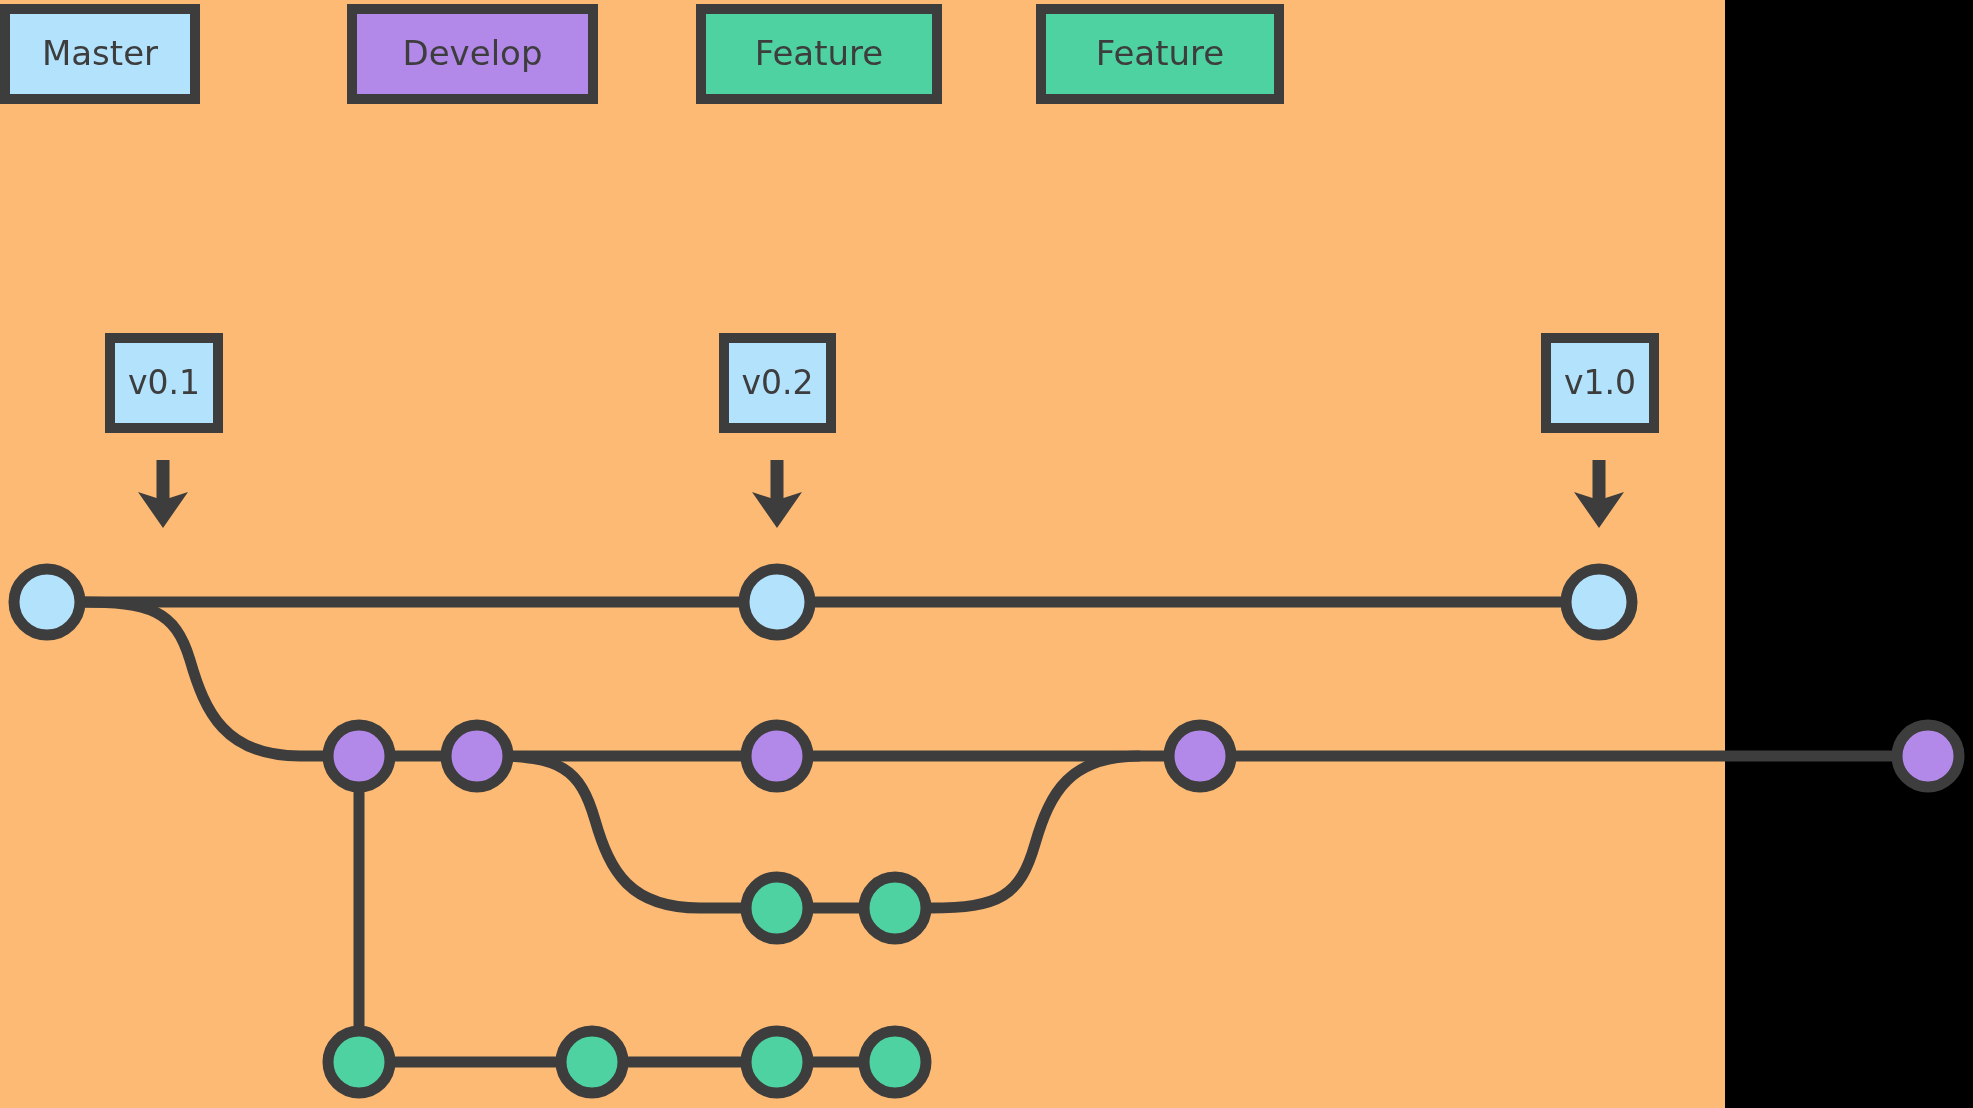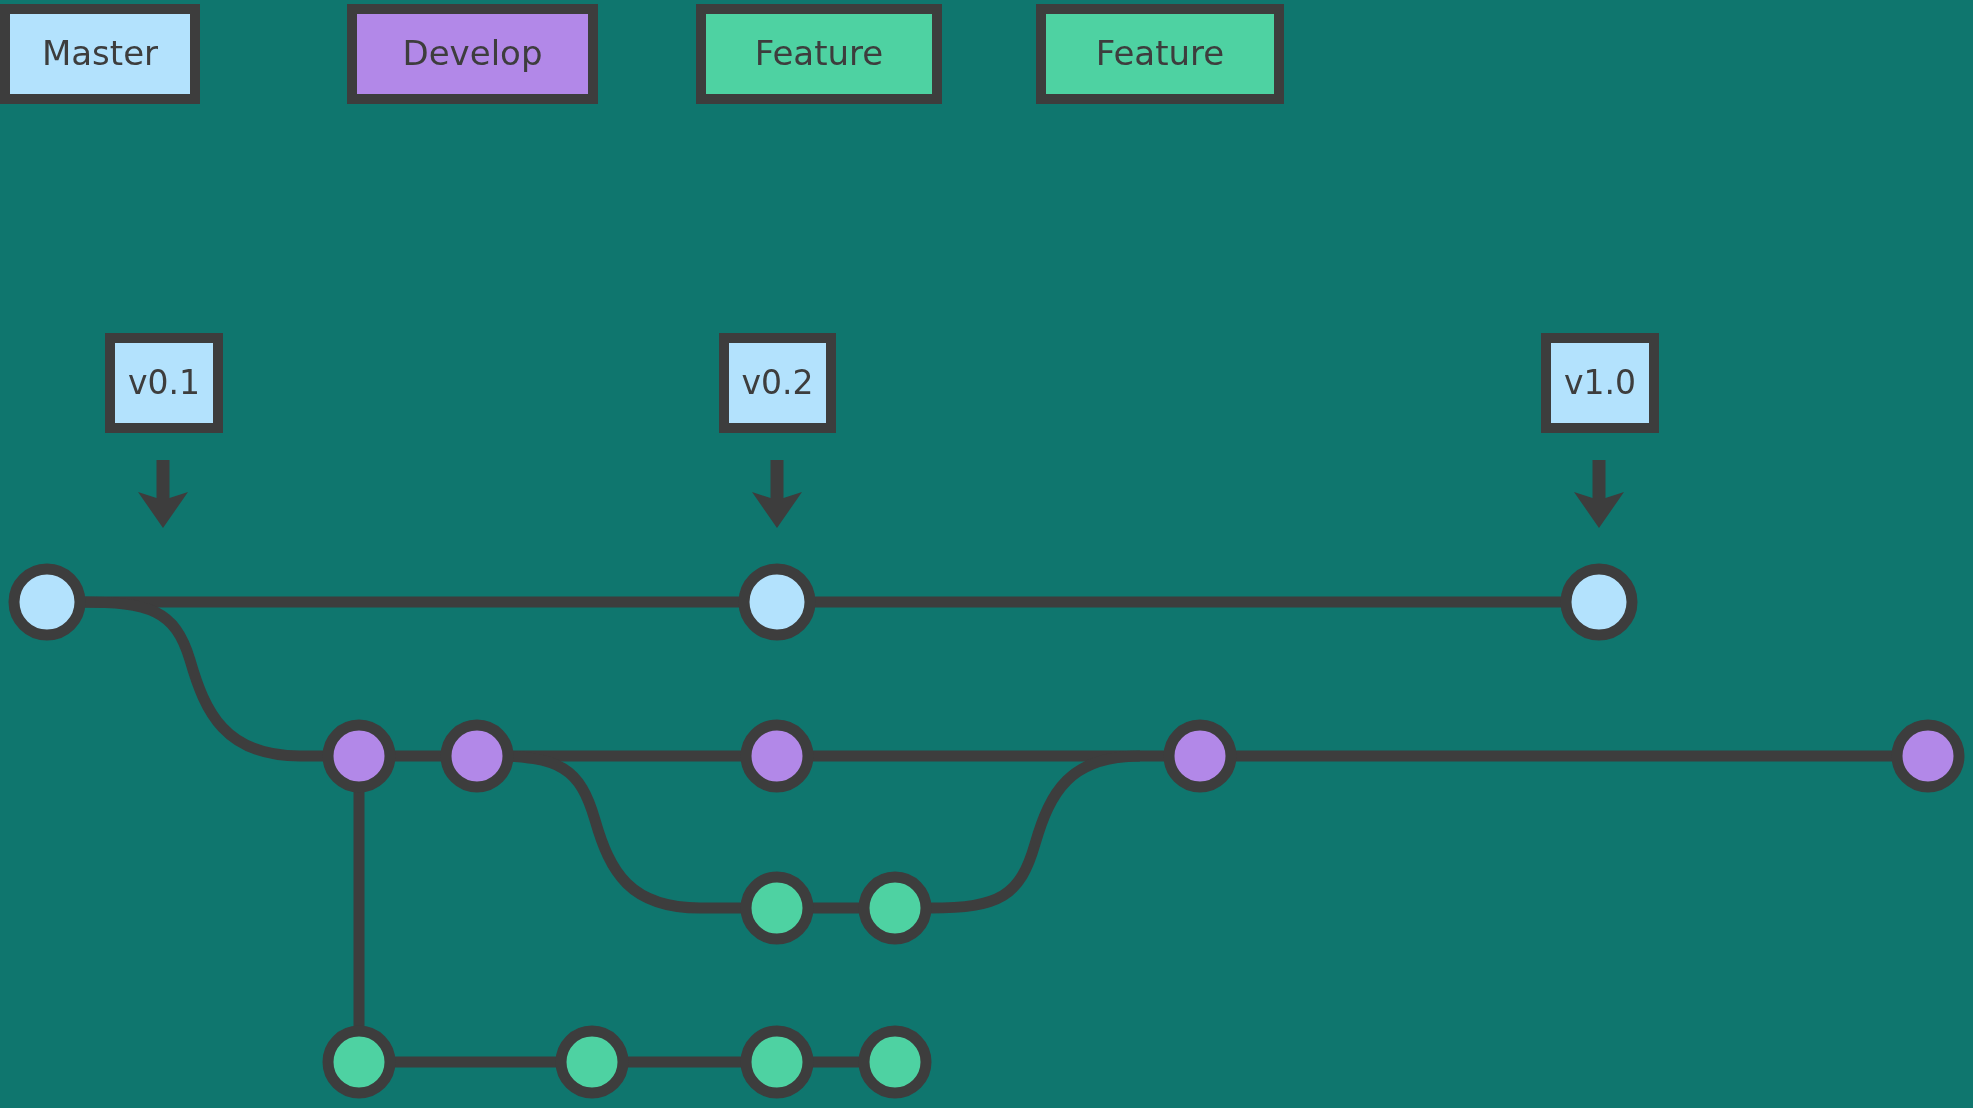--- a/index.html
+++ b/index.html
@@ -8,23 +8,23 @@
     background: #000000;
   }
   body {
     width: 1973px;
     height: 1108px;
     overflow: hidden;
     font-family: "DejaVu Sans", "Liberation Sans", sans-serif;
   }
   #diagram-root {
     position: relative;
-    width: 1973px;
+    width: 1725px;
     height: 1108px;
-    background: #0f766e;
+    background: #fdba74;
   }
   svg#git-graph {
     position: absolute;
     top: 0;
     left: 0;
     width: 1973px;
     height: 1108px;
     display: block;
   }
   .legend-label,

